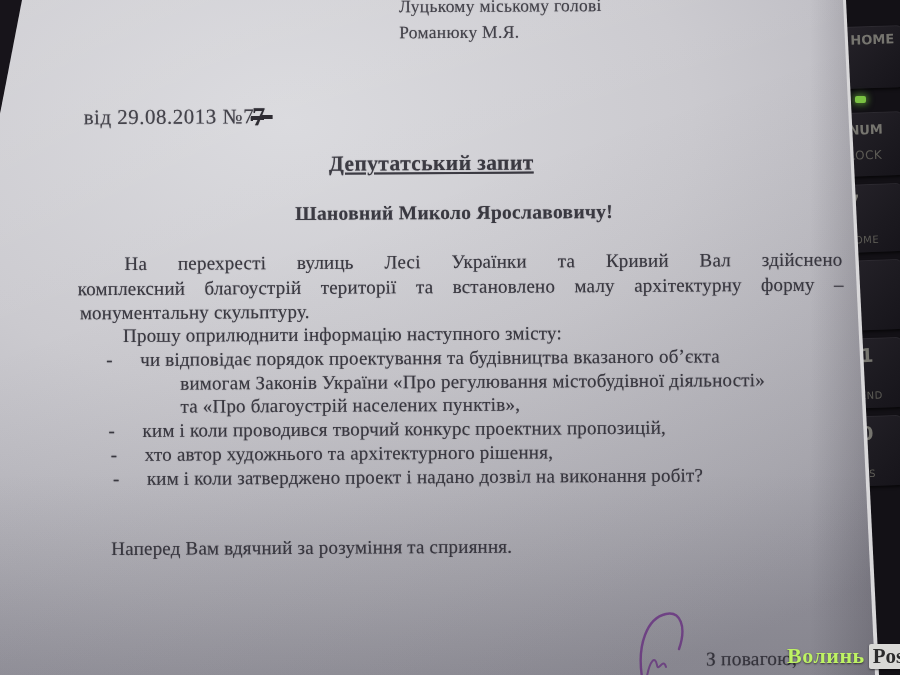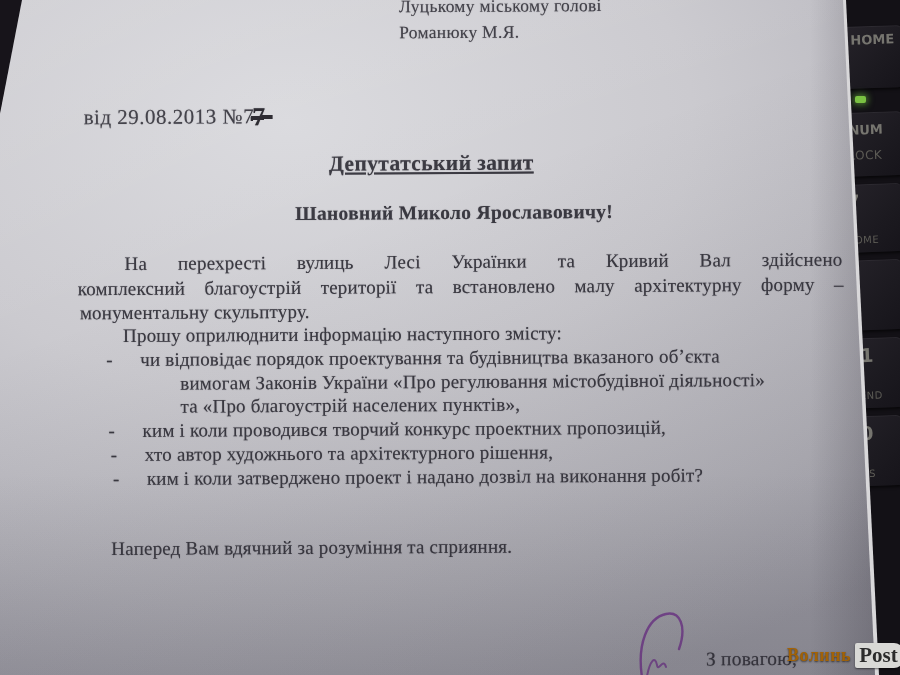--- a/index.html
+++ b/index.html
@@ -45,21 +45,21 @@
   .salut{font-size:19.5px;font-weight:bold;letter-spacing:.3px;}
   .dash{display:inline-block;width:34px;}
   .li{font-size:19px;}
 
   
   .sig{position:absolute;left:598px;top:583px;width:130px;height:92px;}
 
   
   .wm{position:absolute;left:787px;top:643px;display:flex;align-items:center;
       font-family:"Liberation Serif",serif;font-weight:bold;z-index:10;}
-  .wm-brand{color:#a16207;font-size:18px;letter-spacing:.5px;text-shadow:0 1px 2px rgba(0,0,0,.6);}
+  .wm-brand{color:#bef264;font-size:22px;letter-spacing:.5px;text-shadow:0 1px 2px rgba(0,0,0,.6);}
   .wm-post{margin-left:4px;background:#d9d9d6;color:#2b2b2b;font-size:21px;line-height:24px;
       padding:0 6px 1px 4px;border-radius:2px 10px 10px 2px;box-shadow:0 1px 2px rgba(0,0,0,.5);}
 
   
 </style>
 </head>
 <body>
 
 <div class="scene">
 

